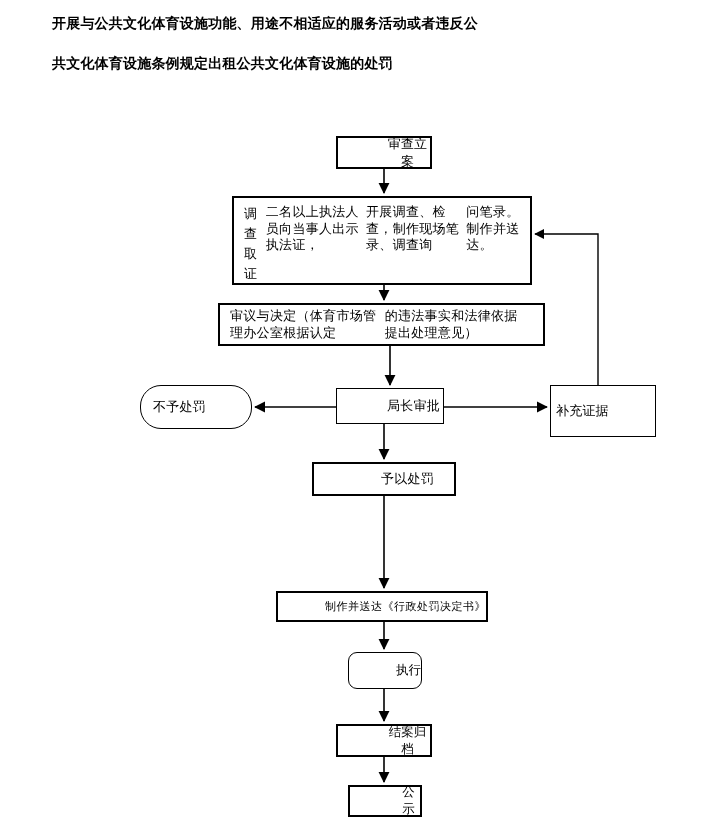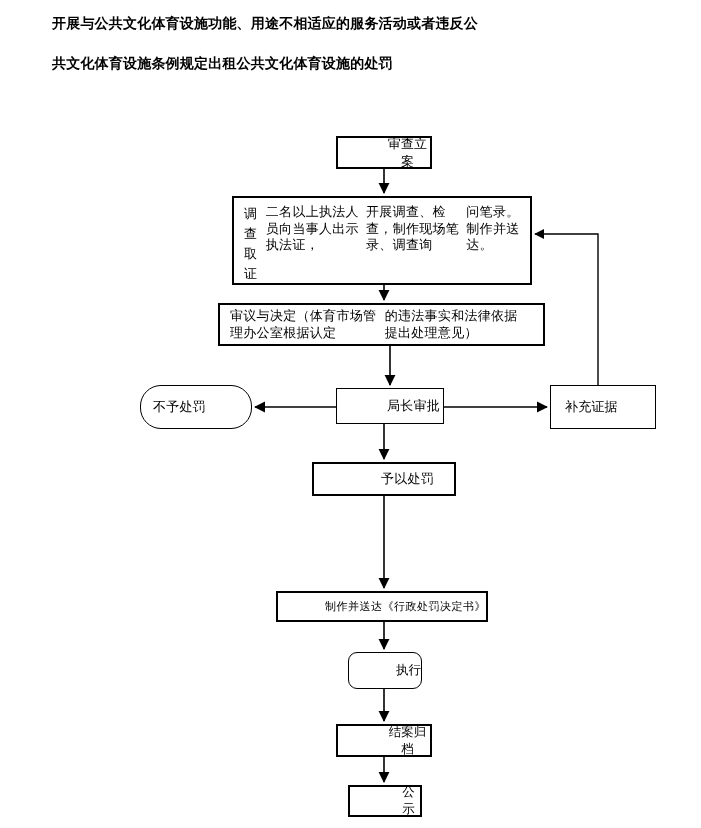--- a/index.html
+++ b/index.html
@@ -74,21 +74,21 @@
     text-align: left;
     flex-direction: row;
   }
 
   
   #node-shencha     { left: 336px; top: 136px; width: 96px;  height: 33px; font-size: 14px; }
   #node-diaocha     { left: 232px; top: 196px; width: 300px; height: 89px; padding: 6px 8px 4px 10px; }
   #node-shenyi      { left: 218px; top: 303px; width: 327px; height: 43px; padding: 3px 20px 3px 10px; }
   #node-buyu        { left: 140px; top: 385px; width: 112px; height: 44px; padding-left: 12px; font-size: 14px; border-radius: 21px; }
   #node-juzhang     { left: 336px; top: 388px; width: 108px; height: 36px; font-size: 14px; }
-  #node-buchong     { left: 550px; top: 385px; width: 106px; height: 44px; padding-left: 14px; font-size: 14px; }
+  #node-buchong     { left: 550px; top: 385px; width: 106px; height: 52px; padding-left: 5px; font-size: 14px; }
   #node-yuyi        { left: 312px; top: 462px; width: 144px; height: 34px; font-size: 14px; }
   #node-zhizuo      { left: 276px; top: 591px; width: 212px; height: 31px; font-size: 11px; }
   #node-zhixing     { left: 348px; top: 652px; width: 74px;  height: 37px; font-size: 12.5px; border-radius: 9px; }
   #node-jiean       { left: 336px; top: 724px; width: 96px;  height: 33px; font-size: 12.5px; }
   #node-gongshi     { left: 348px; top: 785px; width: 74px;  height: 32px; font-size: 12.5px; }
 
   
   .hdr-line {
     font-size: 13px;
     line-height: 20px;

